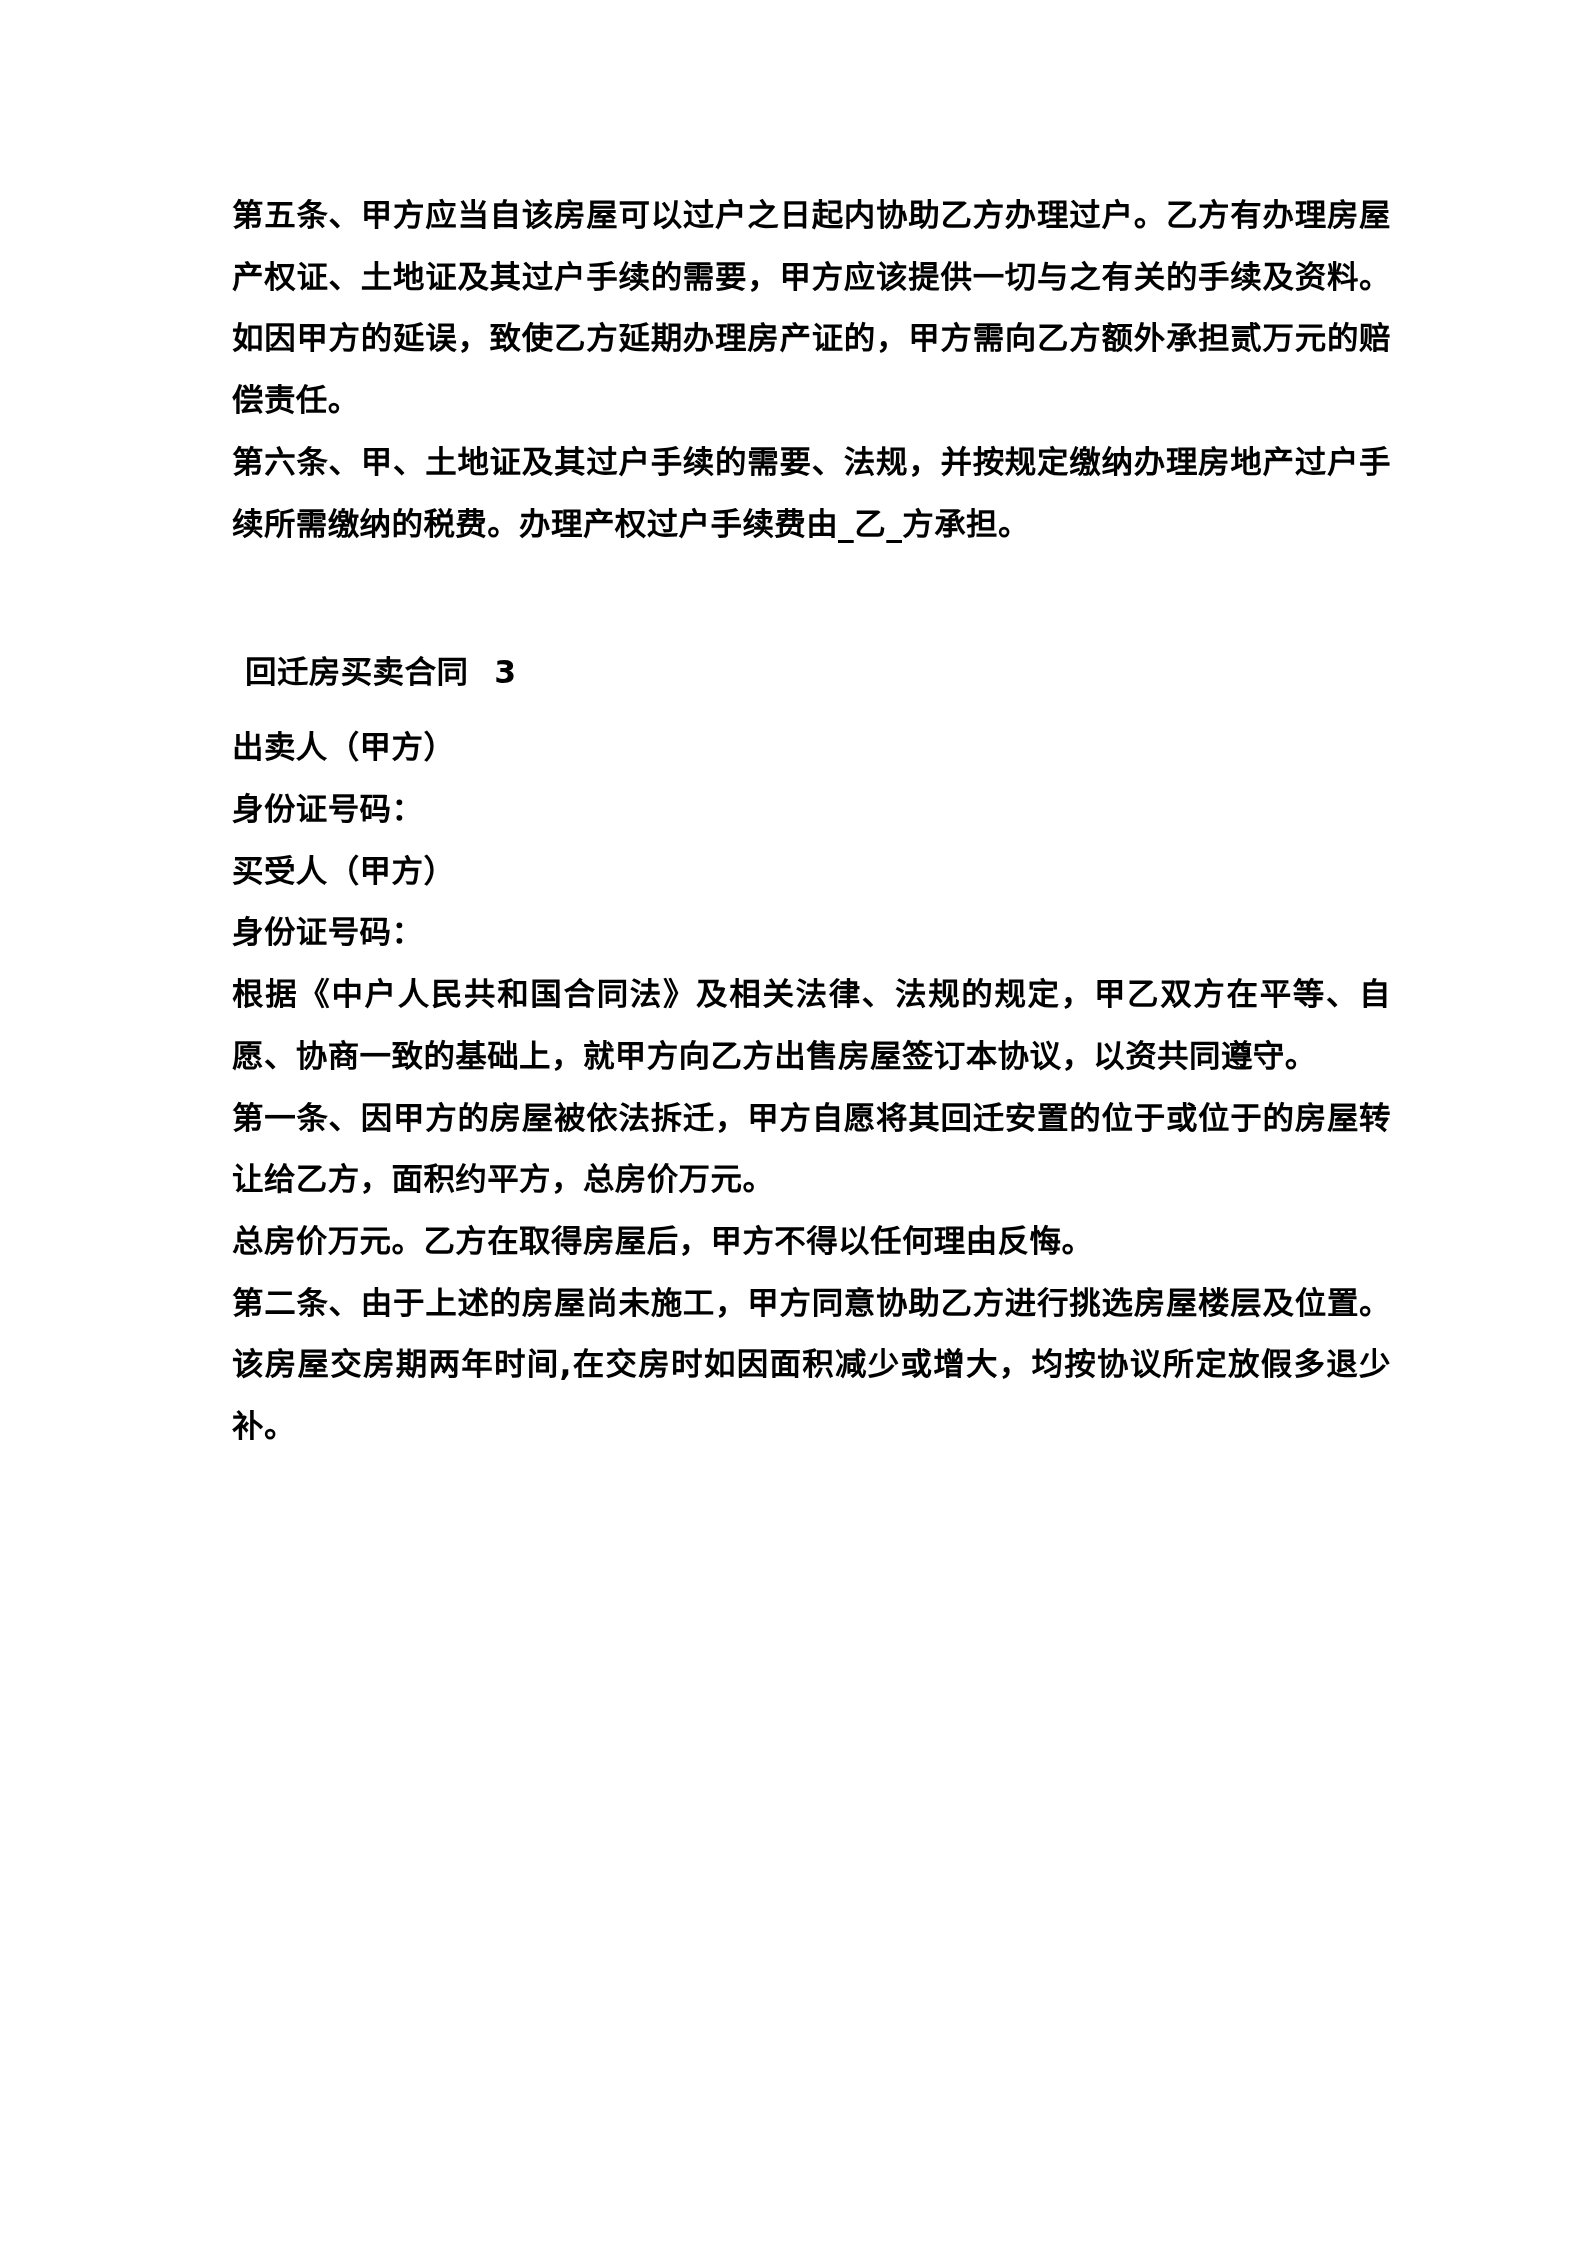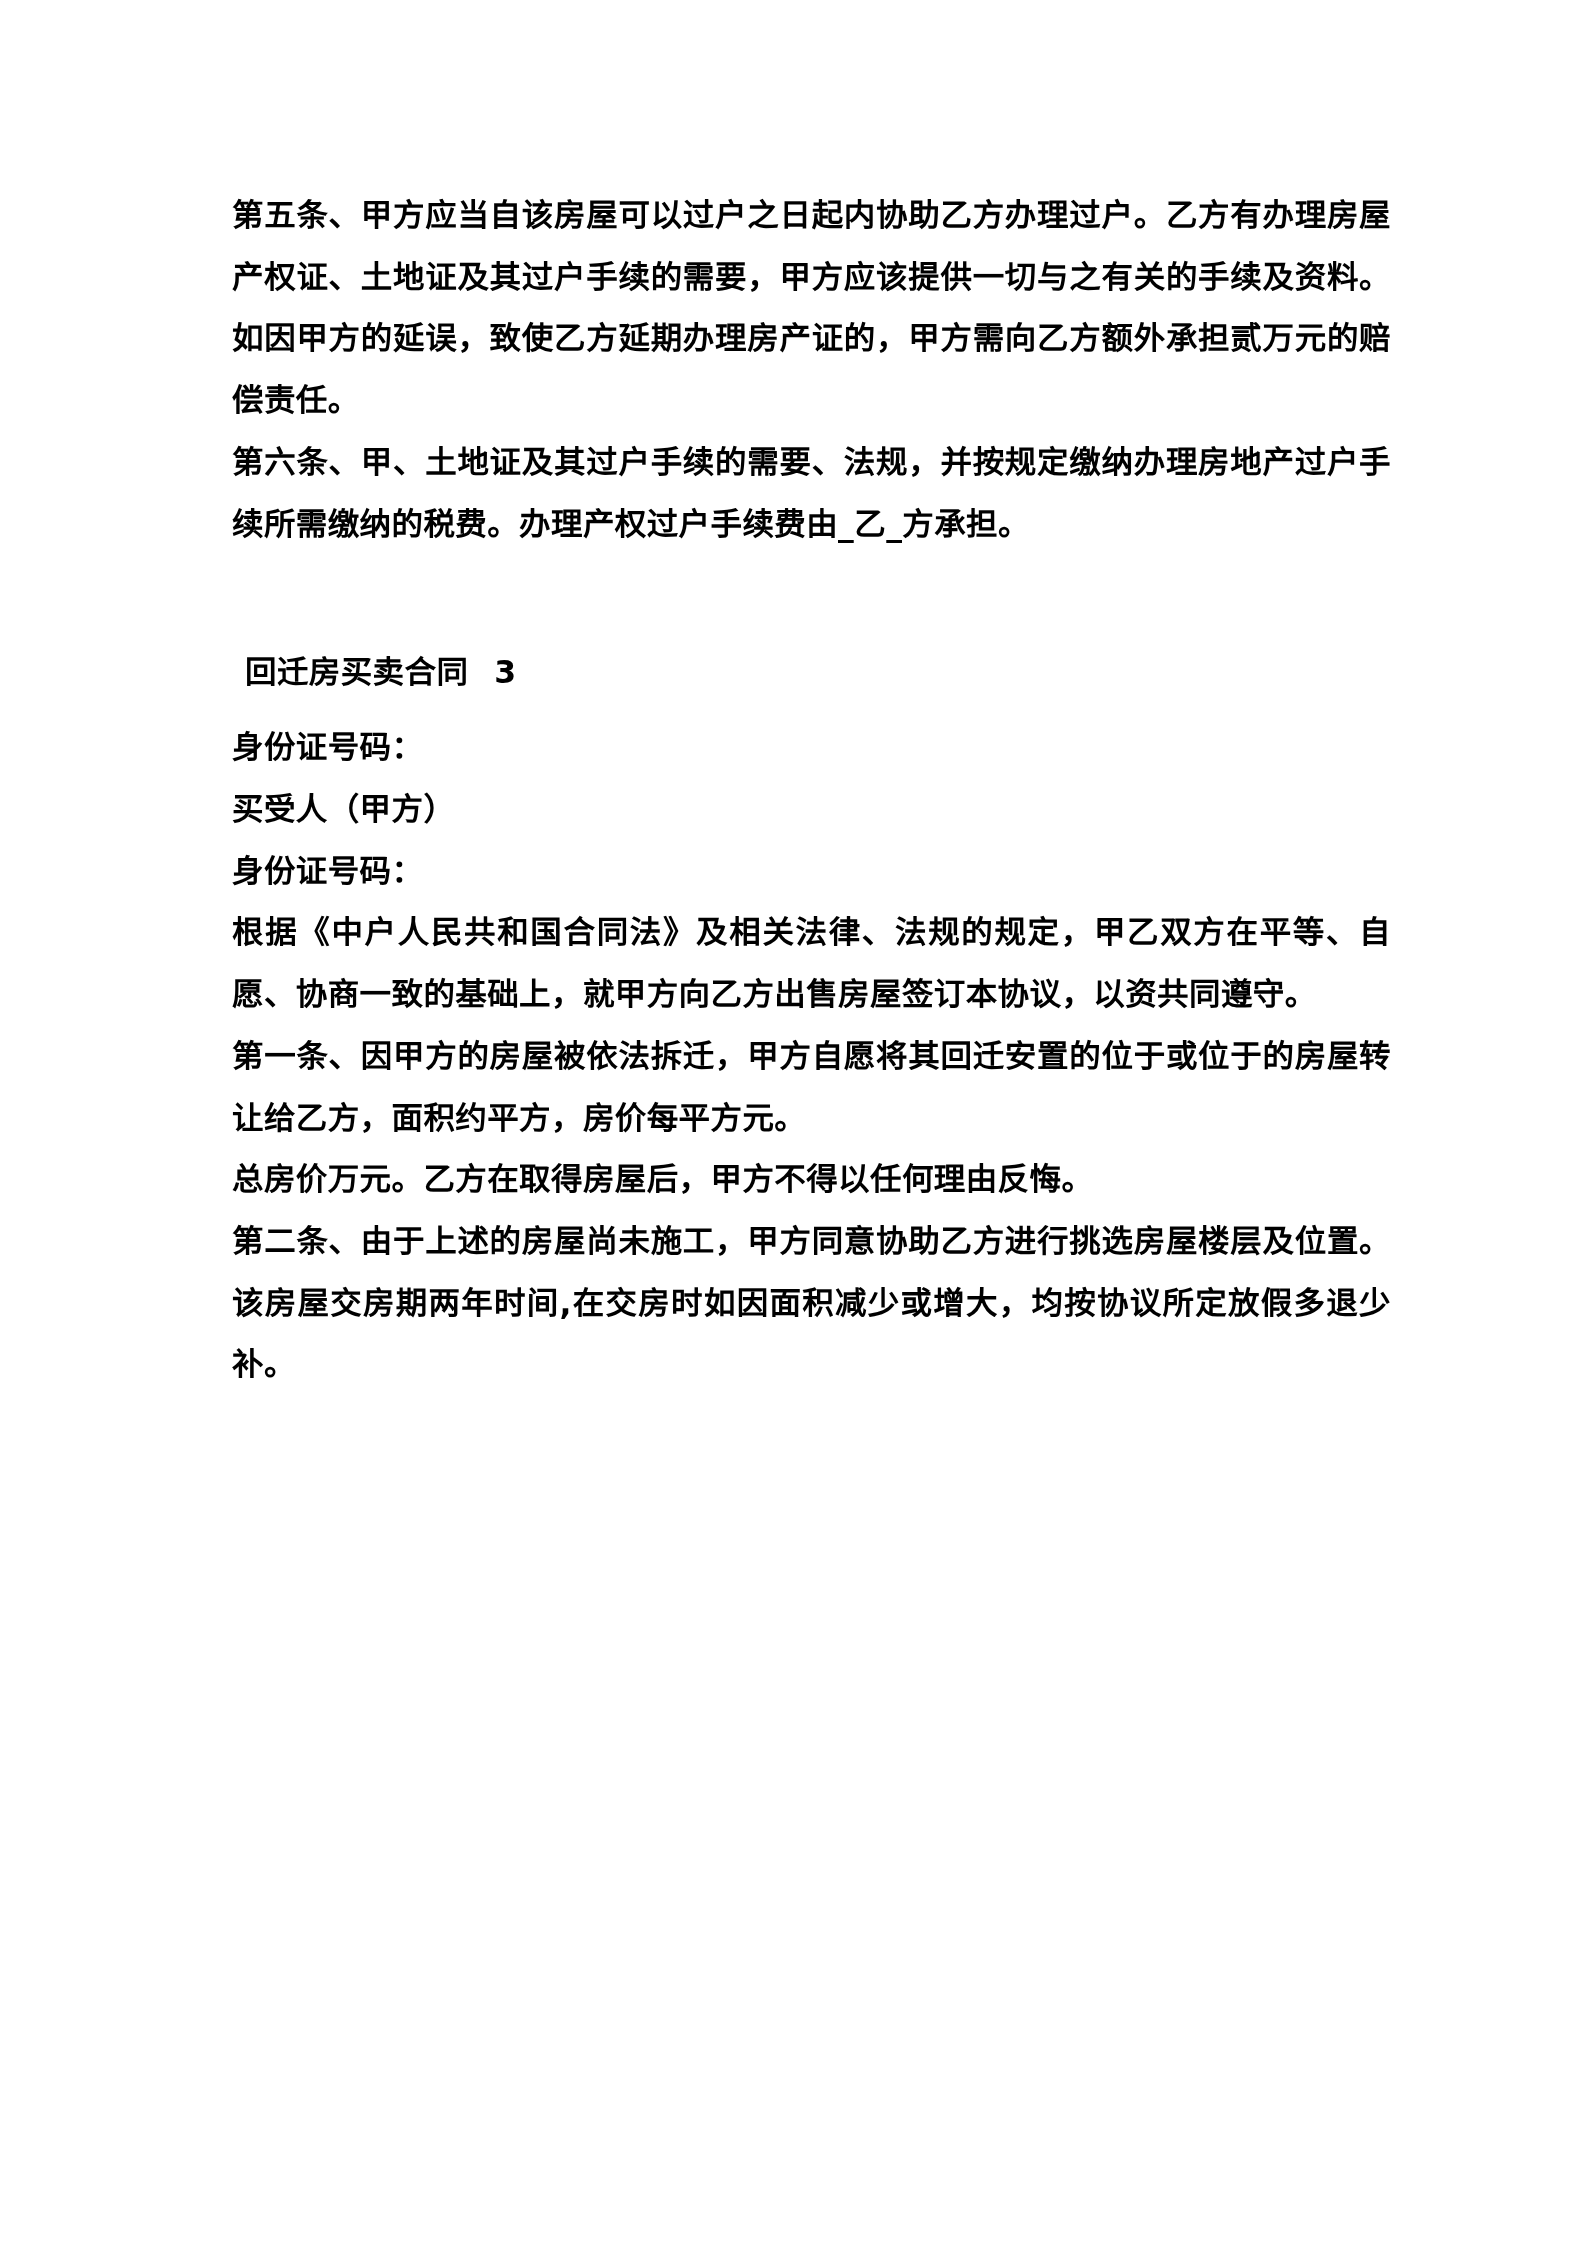--- a/index.html
+++ b/index.html
@@ -57,24 +57,25 @@
   <div class="doc-body">
 
     <p class="para">第五条、甲方应当自该房屋可以过户之日起内协助乙方办理过户。乙方有办理房屋产权证、土地证及其过户手续的需要，甲方应该提供一切与之有关的手续及资料。如因甲方的延误，致使乙方延期办理房产证的，甲方需向乙方额外承担贰万元的赔偿责任。</p>
 
     <p class="para">第六条、甲、土地证及其过户手续的需要、法规，并按规定缴纳办理房地产过户手续所需缴纳的税费。办理产权过户手续费由_乙_方承担。</p>
 
     <div class="spacer-block"></div>
 
     <p class="heading-3"><span>回迁房买卖合同</span><span class="heading-gap"></span><span>3</span></p>
 
+    <p class="para">出卖人（甲方）</p>
     <p class="para">身份证号码：</p>
     <p class="para">买受人（甲方）</p>
     <p class="para">身份证号码：</p>
 
     <p class="para">根据《中户人民共和国合同法》及相关法律、法规的规定，甲乙双方在平等、自愿、协商一致的基础上，就甲方向乙方出售房屋签订本协议，以资共同遵守。</p>
 
-    <p class="para">第一条、因甲方的房屋被依法拆迁，甲方自愿将其回迁安置的位于或位于的房屋转让给乙方，面积约平方，房价每平方元。</p>
+    <p class="para">第一条、因甲方的房屋被依法拆迁，甲方自愿将其回迁安置的位于或位于的房屋转让给乙方，面积约平方，总房价万元。</p>
     <p class="para">总房价万元。乙方在取得房屋后，甲方不得以任何理由反悔。</p>
     <p class="para">第二条、由于上述的房屋尚未施工，甲方同意协助乙方进行挑选房屋楼层及位置。该房屋交房期两年时间,在交房时如因面积减少或增大，均按协议所定放假多退少补。</p>
 
   </div>
 </div>
 
 </body></html>

